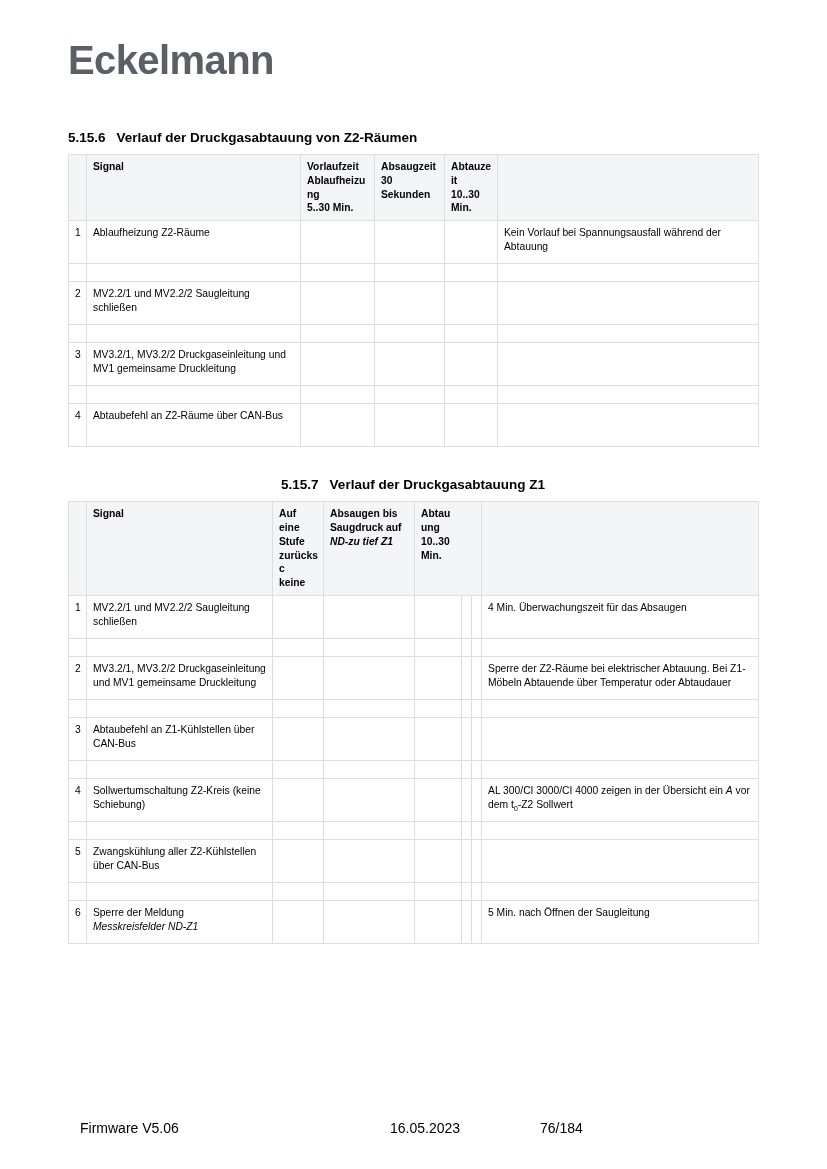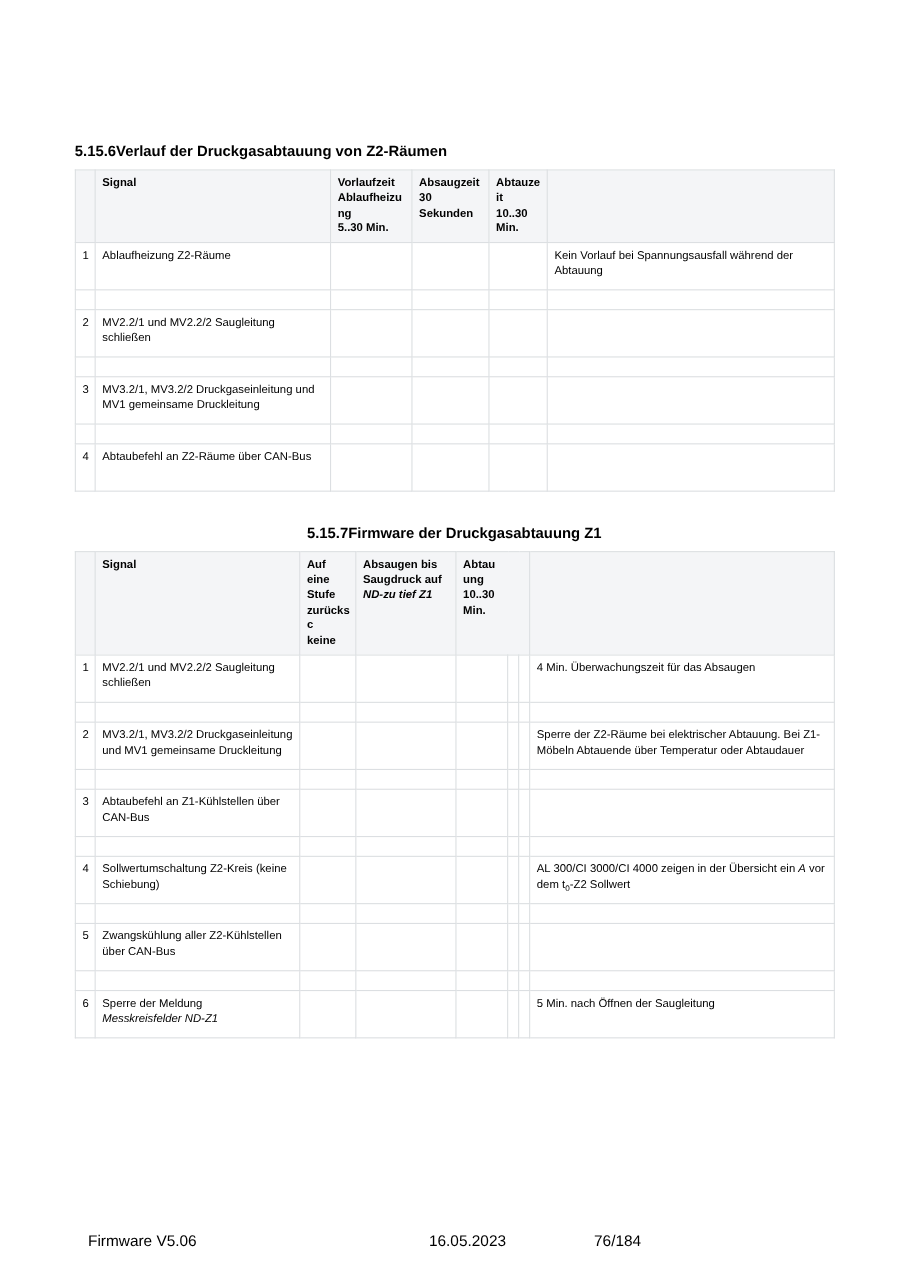--- a/index.html
+++ b/index.html
@@ -41,20 +41,21 @@
     top: 130px;
     width: 690px;
   }
 
   .section-heading {
     font-size: 13.5px;
     font-weight: bold;
     color: #000;
     margin: 0 0 9px 0;
     display: flex;
+    gap: 11px;
   }
   .section-heading .num { white-space: nowrap; }
   .section-2 { margin-top: 30px; justify-content: center; }
 
   
   table.doc-table {
     border-collapse: collapse;
     width: 690px;
     table-layout: fixed;
     font-size: 10.3px;
@@ -101,20 +102,21 @@
   }
   .footer .f-left  { width: 33.34%; text-align: left; }
   .footer .f-mid   { width: 33.33%; text-align: center; }
   .footer .f-right { width: 33.33%; text-align: left; }
 </style>
 </head>
 <body>
 
 <div class="page">
 
+  <div class="logo">Eckelmann</div>
 
   <div class="content">
 
     <h2 class="section-heading">
       <span class="num">5.15.6</span>
       <span>Verlauf der Druckgasabtauung von Z2-Räumen</span>
     </h2>
 
     <table class="doc-table">
       <colgroup>
@@ -207,21 +209,21 @@
           <td></td>
           <td></td>
           <td class="shaded"></td>
           <td></td>
         </tr>
       </tbody>
     </table>
 
     <h2 class="section-heading section-2">
       <span class="num">5.15.7</span>
-      <span>Firmware der Druckgasabtauung Z1</span>
+      <span>Verlauf der Druckgasabtauung Z1</span>
     </h2>
 
     <table class="doc-table">
       <colgroup>
         <col style="width:18px">
         <col style="width:186px">
         <col style="width:51px">
         <col style="width:91px">
         <col style="width:47px">
         <col style="width:10px">

